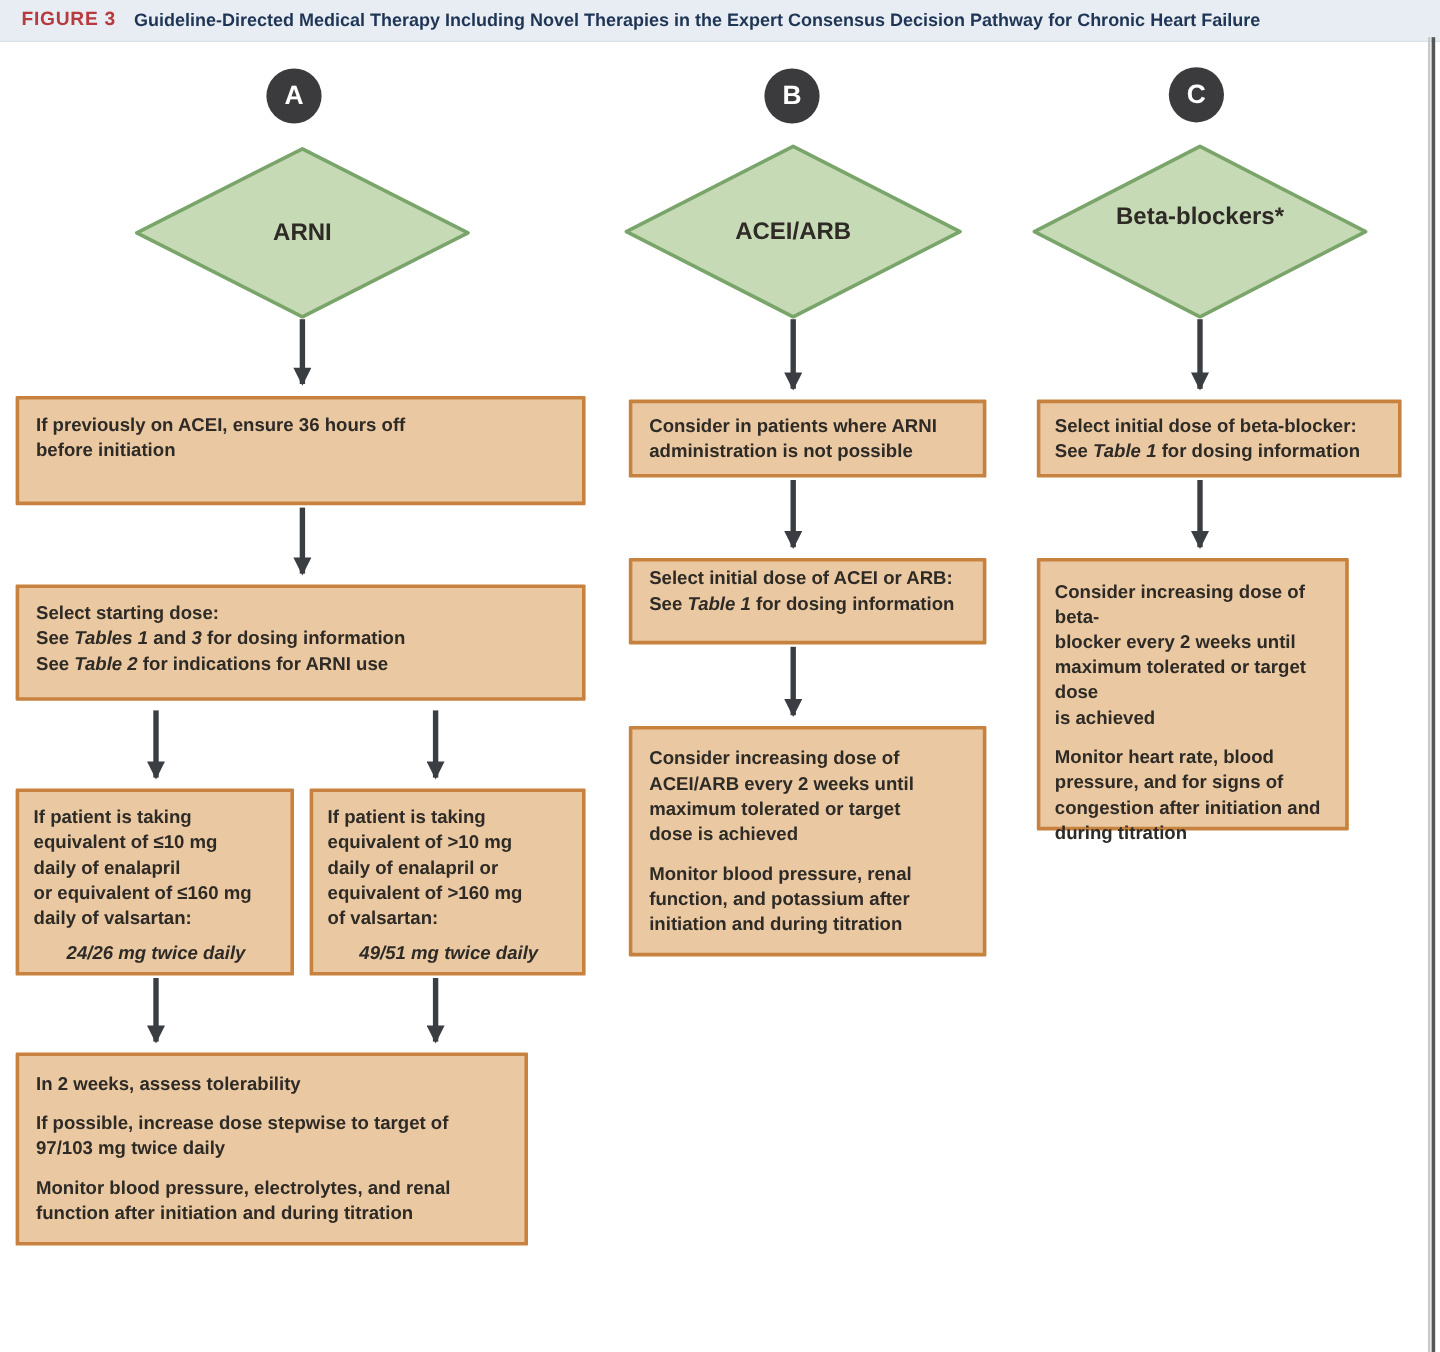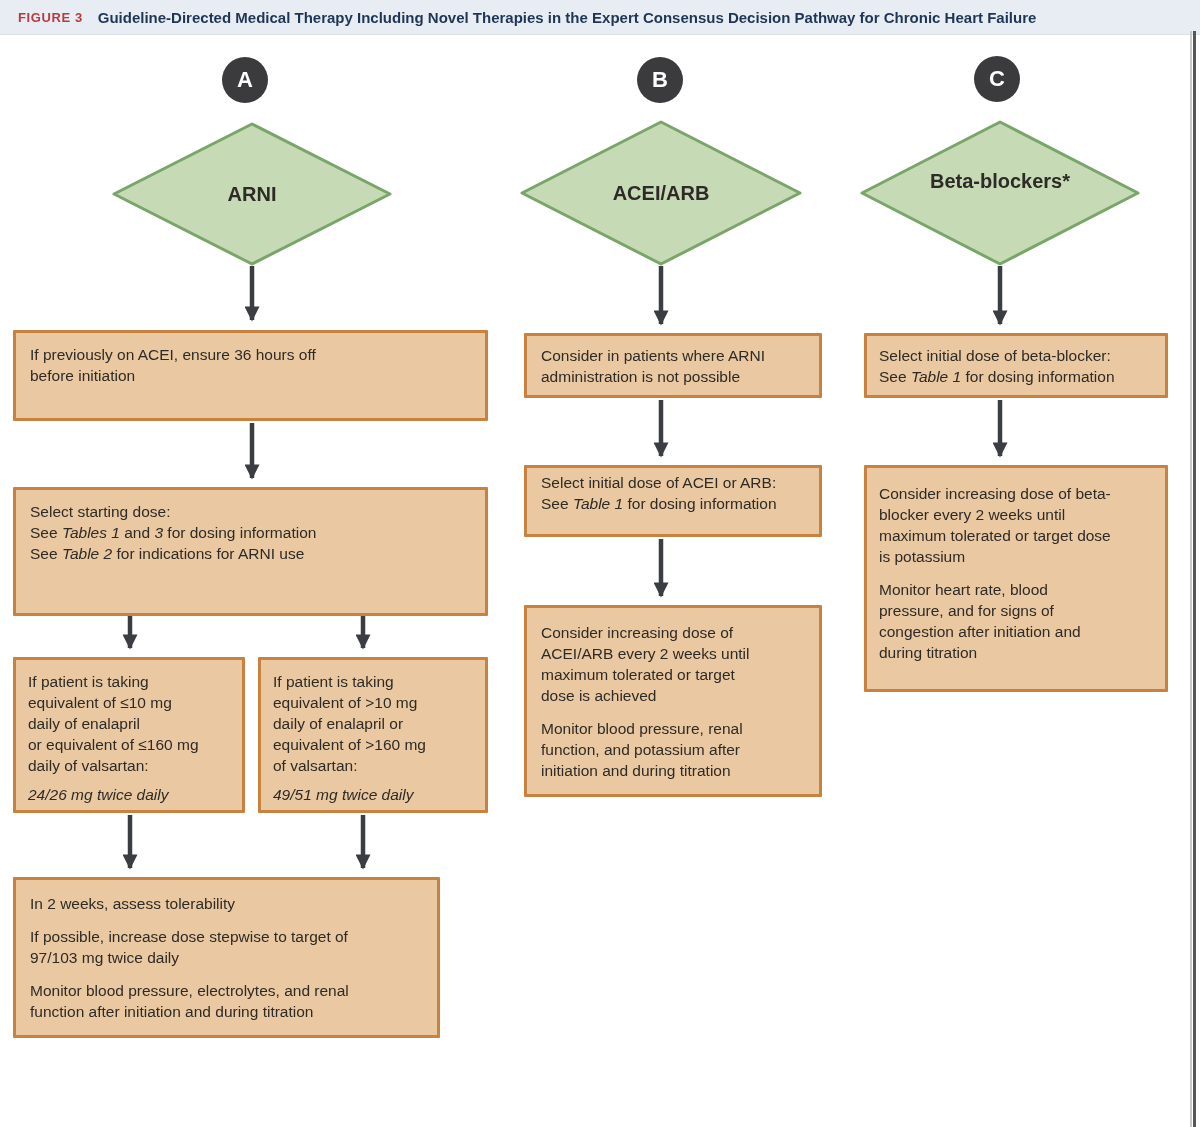--- a/index.html
+++ b/index.html
@@ -2,39 +2,39 @@
 <html><head>
 <meta charset="utf-8">
 <style>
   html,body{margin:0;padding:0;background:#ffffff;}
   body{font-family:"Liberation Sans",sans-serif;}
   #page{position:relative;width:1200px;height:1127px;background:#ffffff;overflow:hidden;}
 
   
   .fig-header{position:absolute;left:0;top:0;width:1200px;height:35px;background:#e8edf3;
     border-bottom:1px solid #d9e0e8;display:flex;align-items:center;gap:15px;padding:0 0 0 18px;box-sizing:border-box;}
-  .fig-label{color:#b73a3e;font-weight:bold;font-size:13px;letter-spacing:0.6px;}
+  .fig-label{color:#b73a3e;font-weight:bold;font-size:16px;letter-spacing:0.6px;}
   .fig-title{color:#1f3555;font-weight:bold;font-size:15px;}
 
   
   .page-edge{position:absolute;left:1193px;top:31px;width:3px;height:1096px;background:#565656;}
   .page-edge-light{position:absolute;left:1190px;top:31px;width:2px;height:1096px;background:#c9c9c9;}
 
   
   svg.flow{position:absolute;left:0;top:0;width:1200px;height:1127px;pointer-events:none;}
 
   .badge{position:absolute;width:46px;height:46px;border-radius:50%;background:#3b3b3d;color:#ffffff;
     font-weight:bold;font-size:22px;display:flex;align-items:center;justify-content:center;}
 
   .dlabel{position:absolute;color:#2e2a26;font-weight:bold;font-size:20px;text-align:center;line-height:24px;}
 
   .box{position:absolute;background:#eac9a2;border:3px solid #c8823f;border-radius:1px;box-sizing:border-box;
-    color:#2e2a26;font-weight:normal;font-size:15.5px;line-height:21px;padding:11px 10px 10px 14px;}
+    color:#2e2a26;font-weight:bold;font-size:15.5px;line-height:21px;padding:11px 10px 10px 14px;}
   .box .it{font-style:italic;}
-  .box .dose{font-style:italic;margin-top:8px;}
+  .box .dose{font-style:italic;margin-top:8px;text-align:center;}
   .box p{margin:0 0 0 0;}
   .box p + p{margin-top:12px;}
 </style>
 </head>
 <body>
 
 <div id="page">
 
   <div class="fig-header">
     <span class="fig-label">FIGURE 3</span>
@@ -83,21 +83,21 @@
   <div class="dlabel" style="left:561px;top:181px;width:200px;">ACEI/ARB</div>
   <div class="dlabel" style="left:880px;top:169px;width:240px;">
     <div>Beta-blockers*</div>
   </div>
 
   <div class="box" style="left:13px;top:330px;width:475px;height:91px;">
     <div>If previously on ACEI, ensure 36 hours off</div>
     <div>before initiation</div>
   </div>
 
-  <div class="box" style="left:13px;top:487px;width:475px;height:129px;">
+  <div class="box" style="left:13px;top:487px;width:475px;height:97px;">
     <div>Select starting dose:</div>
     <div><span>See </span><span class="it">Tables 1</span><span> and </span><span class="it">3</span><span> for dosing information</span></div>
     <div><span>See </span><span class="it">Table 2</span><span> for indications for ARNI use</span></div>
   </div>
 
   <div class="box" style="left:13px;top:657px;width:232px;height:156px;padding-left:12px;">
     <div>If patient is taking</div>
     <div>equivalent of ≤10 mg</div>
     <div>daily of enalapril</div>
     <div>or equivalent of ≤160 mg</div>
@@ -148,26 +148,26 @@
       <span style="display:block">function, and potassium after</span>
       <span style="display:block">initiation and during titration</span>
     </p>
   </div>
 
   <div class="box" style="left:864px;top:333px;width:304px;height:65px;padding-top:9px;padding-left:12px;">
     <div>Select initial dose of beta-blocker:</div>
     <div><span>See </span><span class="it">Table 1</span><span> for dosing information</span></div>
   </div>
 
-  <div class="box" style="left:864px;top:465px;width:304px;height:227px;padding-top:15px;padding-left:12px;">
+  <div class="box" style="left:864px;top:465px;width:260px;height:227px;padding-top:15px;padding-left:12px;">
     <p>
       <span style="display:block">Consider increasing dose of beta-</span>
       <span style="display:block">blocker every 2 weeks until</span>
       <span style="display:block">maximum tolerated or target dose</span>
-      <span style="display:block">is potassium</span>
+      <span style="display:block">is achieved</span>
     </p>
     <p>
       <span style="display:block">Monitor heart rate, blood</span>
       <span style="display:block">pressure, and for signs of</span>
       <span style="display:block">congestion after initiation and</span>
       <span style="display:block">during titration</span>
     </p>
   </div>
 
 </div>

